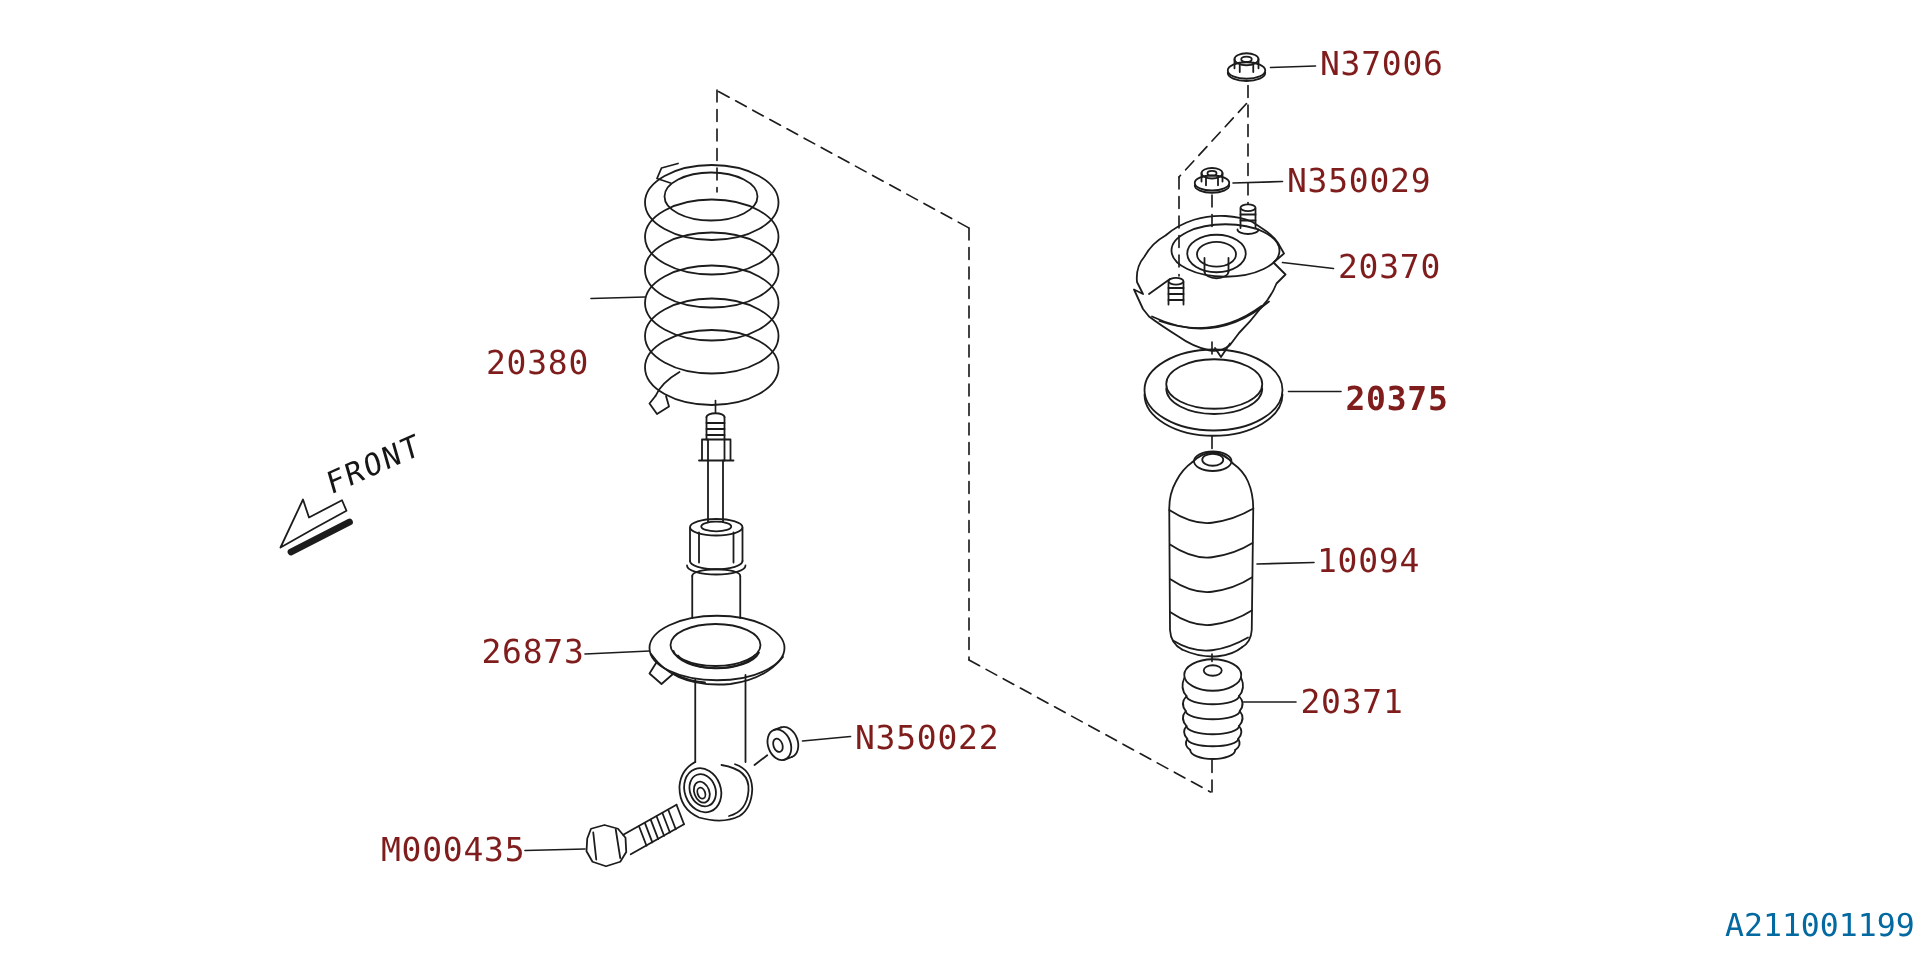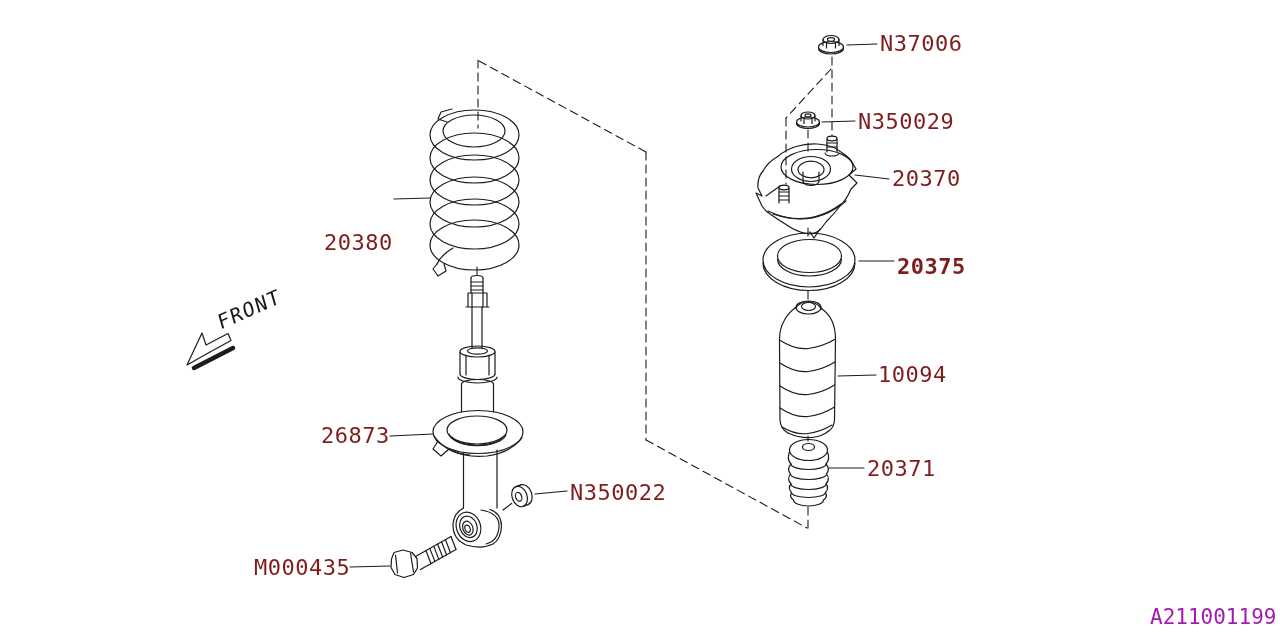--- a/index.html
+++ b/index.html
@@ -8,21 +8,21 @@
     font-family:"DejaVu Sans Mono","Liberation Mono",monospace;
     color:#141414;overflow:hidden;
   }
   .art{position:absolute;left:0;top:0;}
   .lbl{
     position:absolute;font-size:22px;line-height:22px;letter-spacing:.5px;
     white-space:nowrap;color:#7f1d1d;font-weight:400;
   }
   .drawing-number{
     position:absolute;left:1150px;top:605px;font-size:21px;letter-spacing:0;
-    color:#a21caf;white-space:nowrap;
+    color:#0369a1;white-space:nowrap;
   }
   .front-label{
     position:absolute;left:219px;top:311px;font-size:20px;letter-spacing:1.5px;
     color:#161616;transform:rotate(-24deg) skewX(-8deg);transform-origin:0 60%;
     white-space:nowrap;
   }
 </style>
 </head>
 <body>
 

